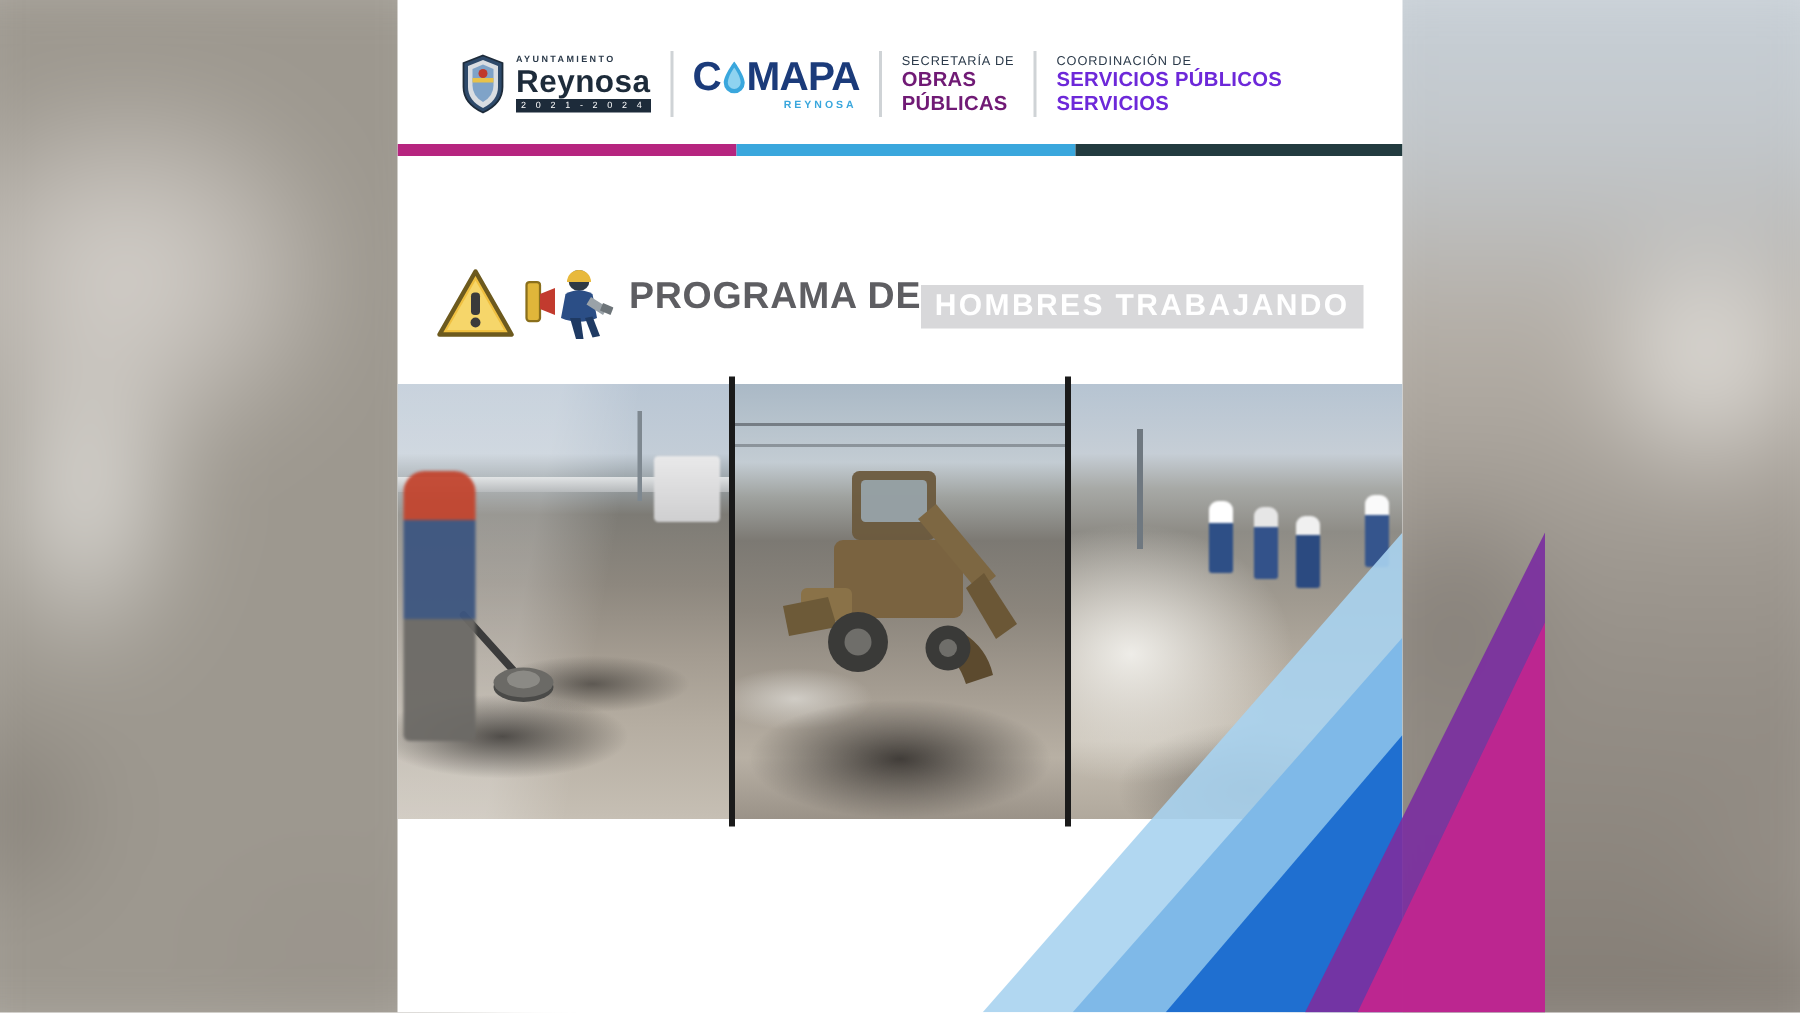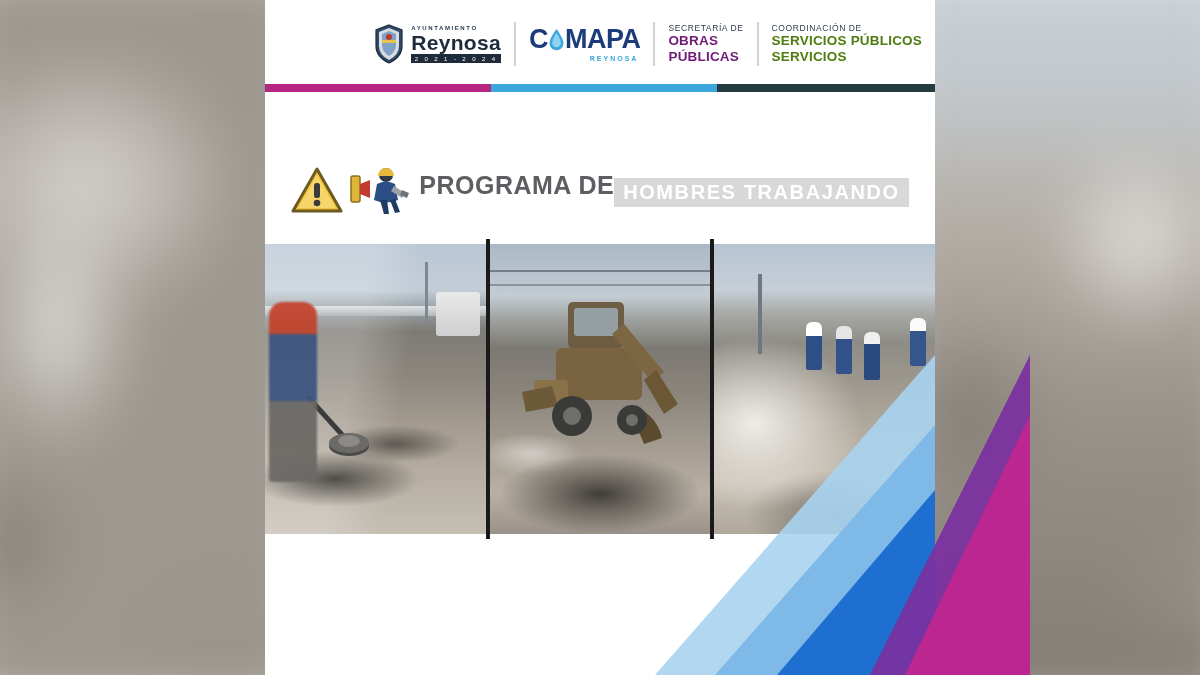--- a/index.html
+++ b/index.html
@@ -70,23 +70,23 @@
     background: #ffffff;
     overflow: hidden;
   }
 
   
   .header {
     position: relative;
     height: 72px;
     display: flex;
     align-items: center;
-    justify-content: flex-end;
+    justify-content: flex-start;
     gap: 0;
-    padding-top: 8px;
+    padding-top: 20px;
     margin-left: 29px;
   }
   .logo-block {
     display: flex;
     align-items: center;
     height: 52px;
     padding: 0 13px;
   }
   .divider-v {
     width: 2px;
@@ -167,21 +167,21 @@
     font-size: 8.5px;
     letter-spacing: .6px;
     color: #2b3a4a;
   }
   .txtlogo .big {
     font-size: 13.5px;
     font-weight: bold;
     color: #701a75;
     letter-spacing: .2px;
   }
-  .txtlogo.teal .big { color: #4d7c0f; }
+  .txtlogo.teal .big { color: #6d28d9; }
 
   
   .rule {
     display: flex;
     height: 8px;
     margin: 4px 0 0 0;
   }
   .rule div { height: 100%; }
 
   

